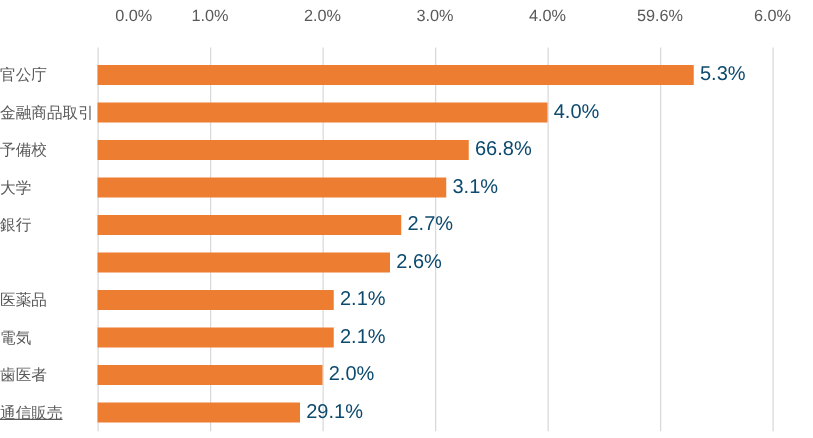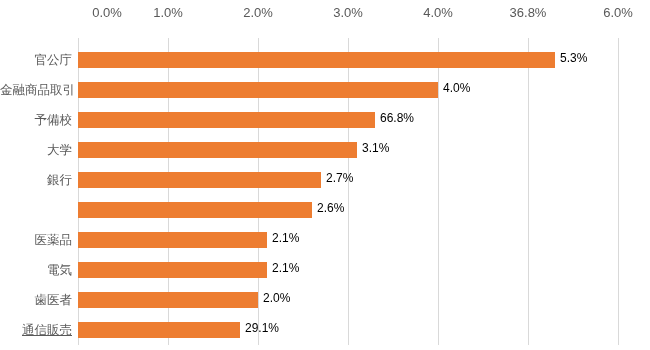--- a/index.html
+++ b/index.html
@@ -68,57 +68,57 @@
   .bar {
     position: absolute;
     left: 0;
     top: 7px;
     height: 16px;
     background: #ed7d31;
   }
   .bar-value {
     position: absolute;
     top: 6px;
-    font-size: 12px;
-    color: #000000;
+    font-size: 16px;
+    color: #0c4a6e;
     white-space: nowrap;
   }
 
   
   #category-labels {
     position: absolute;
     left: 0;
     top: 38px;
     width: 72px;
     height: 307px;
   }
   .category-label {
     position: absolute;
     right: 0;
     width: 72px;
     height: 30px;
     line-height: 30px;
-    text-align: right;
+    text-align: left;
     font-size: 12.5px;
     color: #595959;
     white-space: nowrap;
   }
 </style>
 </head>
 <body>
 
 <div id="chart-root">
 
   <div id="x-axis-labels">
       <div class="x-tick-label" style="left: 78px; margin-left: 29px;">0.0%</div>
       <div class="x-tick-label" style="left: 168px;">1.0%</div>
       <div class="x-tick-label" style="left: 258px;">2.0%</div>
       <div class="x-tick-label" style="left: 348px;">3.0%</div>
       <div class="x-tick-label" style="left: 438px;">4.0%</div>
-      <div class="x-tick-label" style="left: 528px;">36.8%</div>
+      <div class="x-tick-label" style="left: 528px;">59.6%</div>
       <div class="x-tick-label" style="left: 618px;">6.0%</div>
     </div>
 
   <div id="category-labels">
       <div class="category-label" style="top: 7px;">官公庁</div>
       <div class="category-label" style="top: 37px;">金融商品取引</div>
       <div class="category-label" style="top: 67px;">予備校</div>
       <div class="category-label" style="top: 97px;">大学</div>
       <div class="category-label" style="top: 127px;">銀行</div>
       <div class="category-label" style="top: 187px;">医薬品</div>

